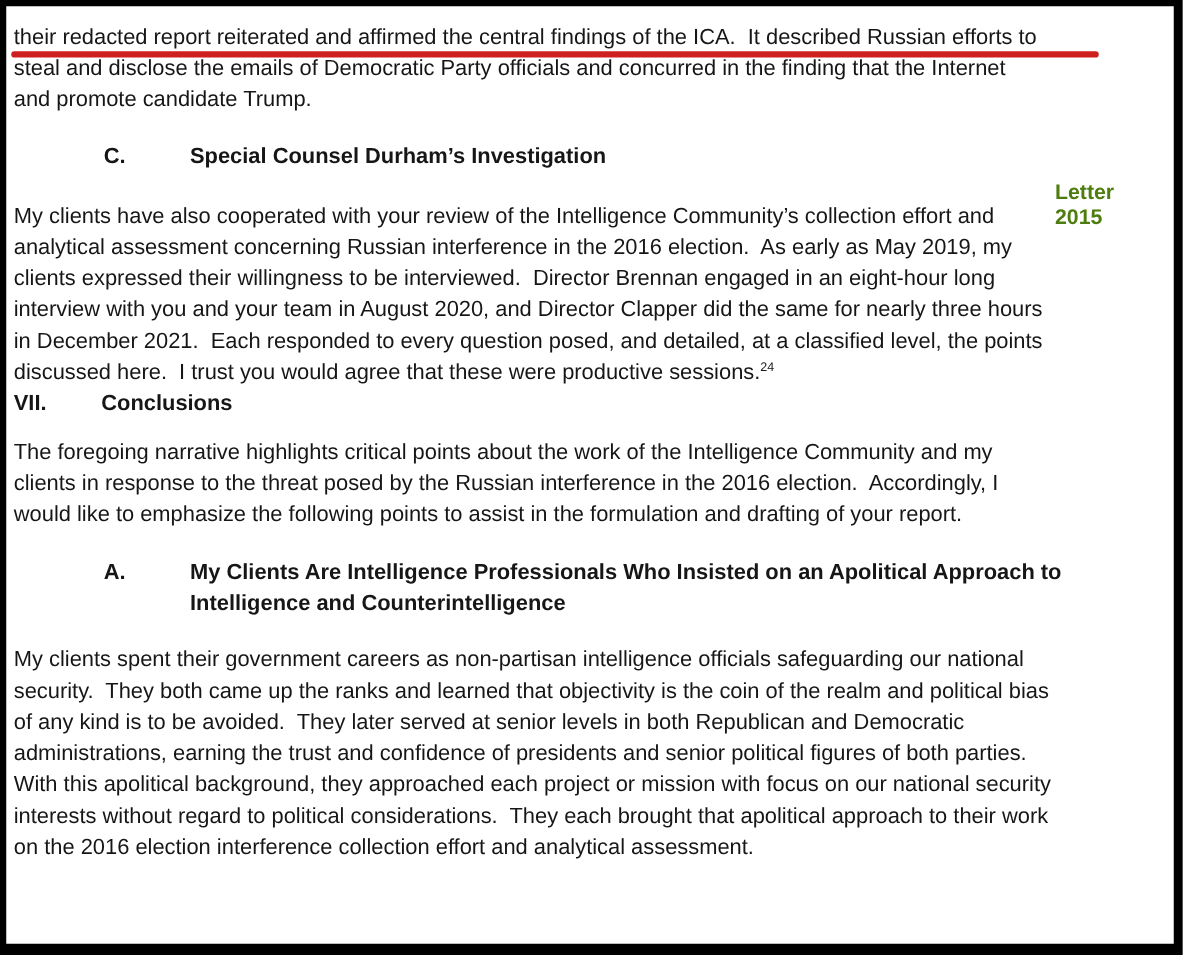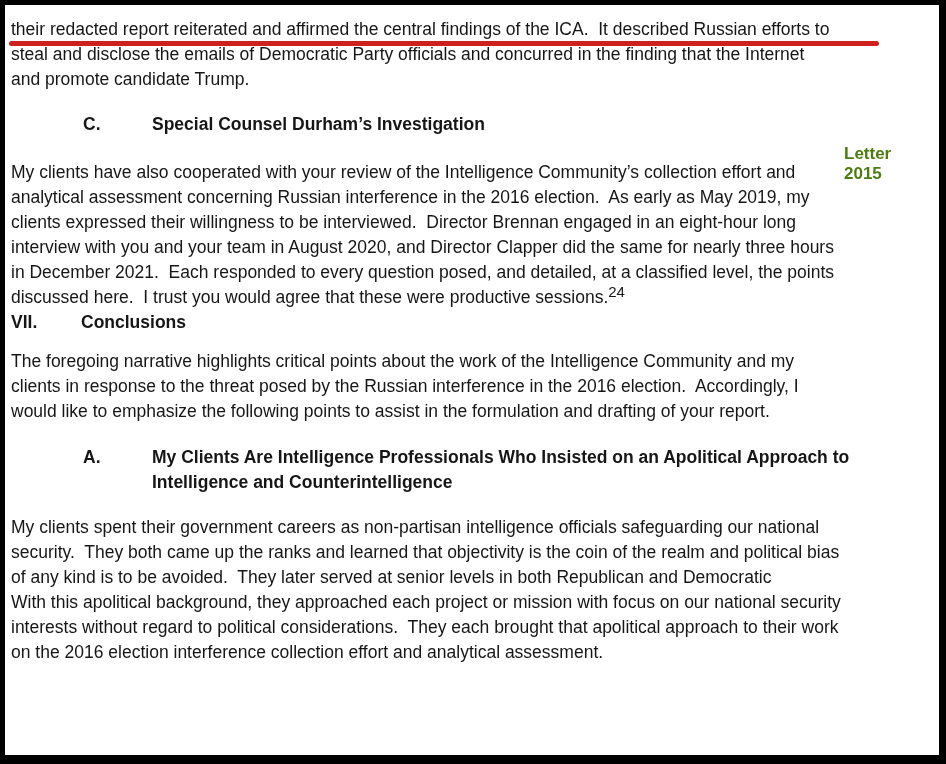--- a/index.html
+++ b/index.html
@@ -32,21 +32,21 @@
     align-items: flex-start;
   }
   .h-c  { margin-top: 20px; margin-left: 72px; }
   .h-vii{ margin-left: 0; }
   .h-a  { margin-top: 21px; margin-left: 72px; }
   .h-num { flex: 0 0 69px; white-space: pre; }
   .h-vii .h-num { flex: 0 0 70px; }
   .h-text { white-space: pre; }
   .h-text.wrap2 { white-space: normal; }
   sup.fn {
-    font-size: 15px;
+    font-size: 10px;
     line-height: 0;
     vertical-align: 6px;
   }
   .redline {
     position: absolute;
     left: 4px;
     top: 36px;
     width: 870px;
     height: 5px;
     border-radius: 3px;
@@ -114,19 +114,20 @@
       <span class="h-text wrap2">
         <span class="line" style="display:block">My Clients Are Intelligence Professionals Who Insisted on an Apolitical Approach to</span>
         <span class="line" style="display:block">Intelligence and Counterintelligence</span>
       </span>
     </div>
 
     <div class="para p4">
       <div class="line">My clients spent their government careers as non-partisan intelligence officials safeguarding our national</div>
       <div class="line">security.  They both came up the ranks and learned that objectivity is the coin of the realm and political bias</div>
       <div class="line">of any kind is to be avoided.  They later served at senior levels in both Republican and Democratic</div>
+      <div class="line">administrations, earning the trust and confidence of presidents and senior political figures of both parties.</div>
       <div class="line">With this apolitical background, they approached each project or mission with focus on our national security</div>
       <div class="line">interests without regard to political considerations.  They each brought that apolitical approach to their work</div>
       <div class="line">on the 2016 election interference collection effort and analytical assessment.</div>
     </div>
 
   </div>
 </div>
 
 </body></html>

